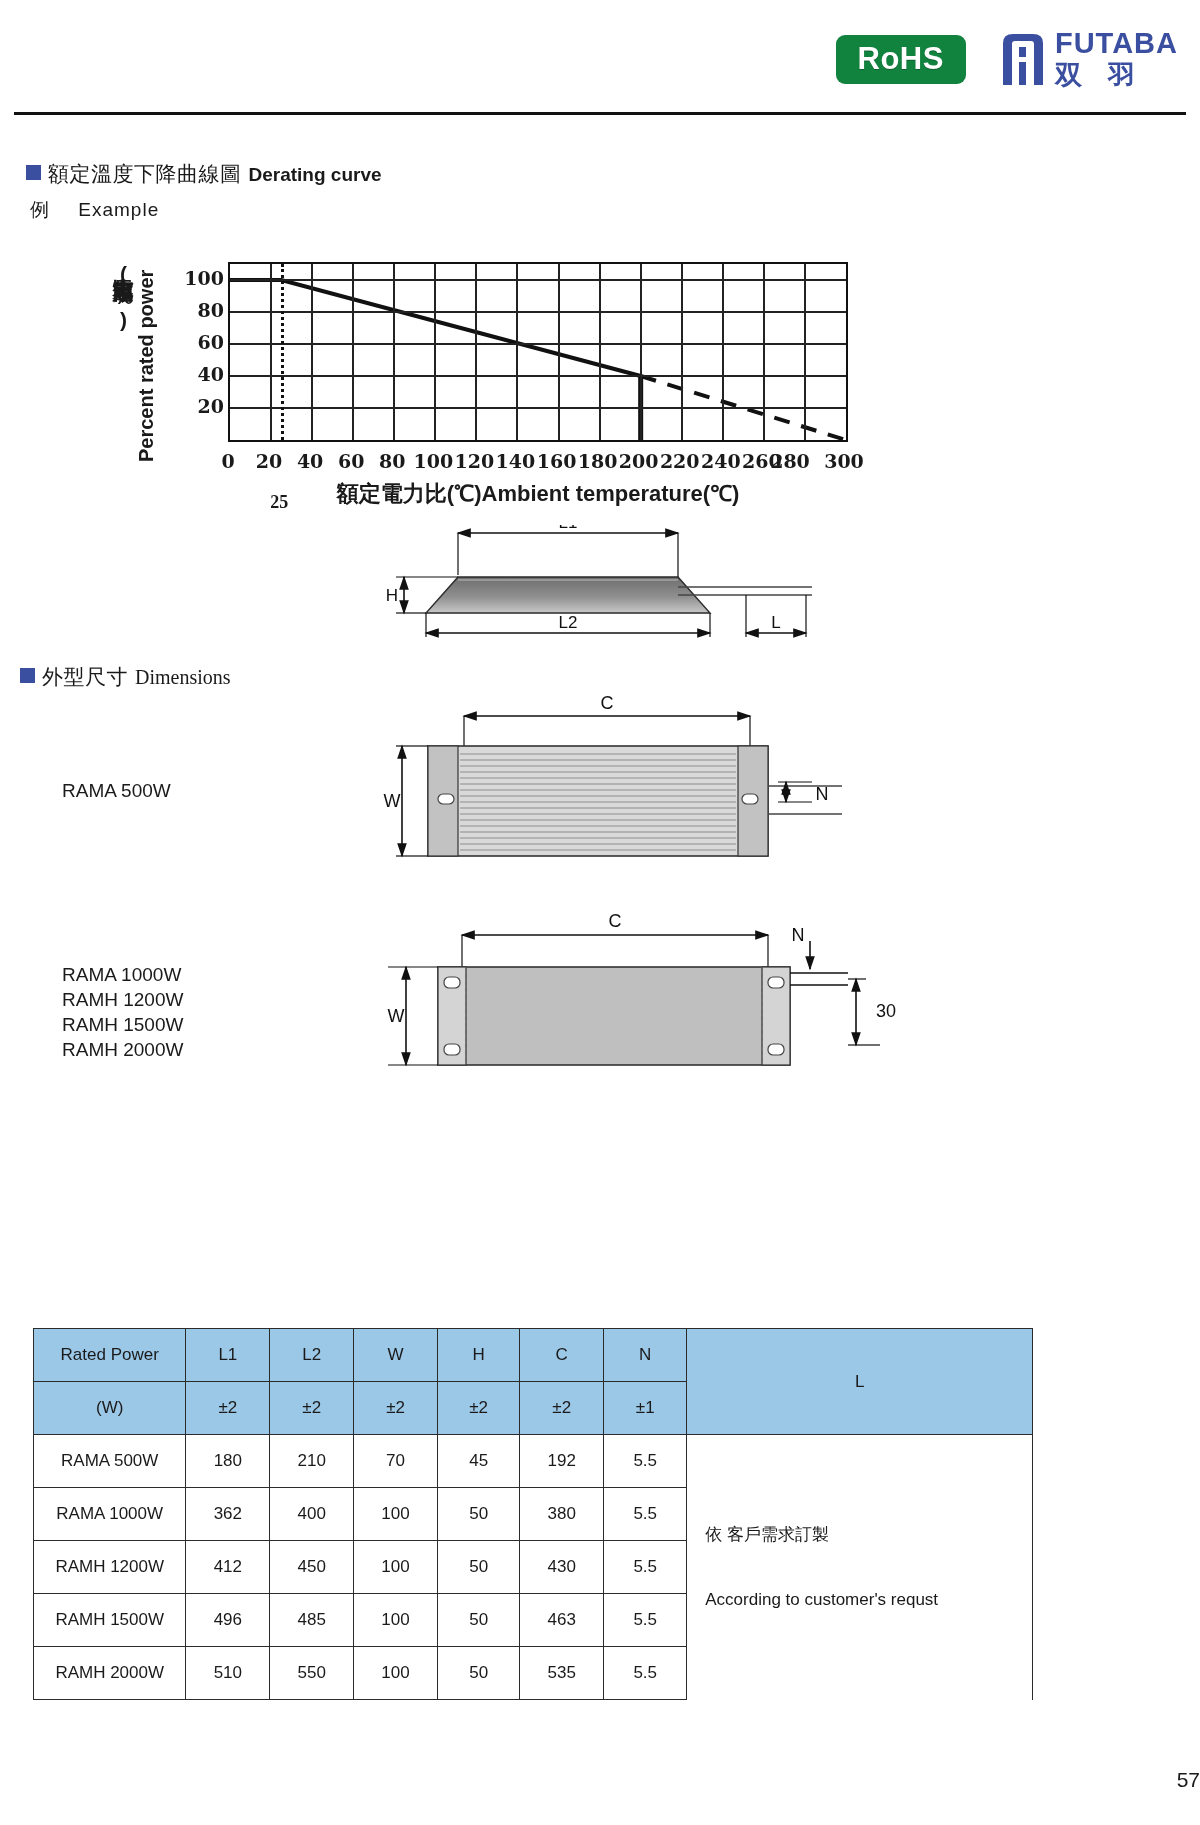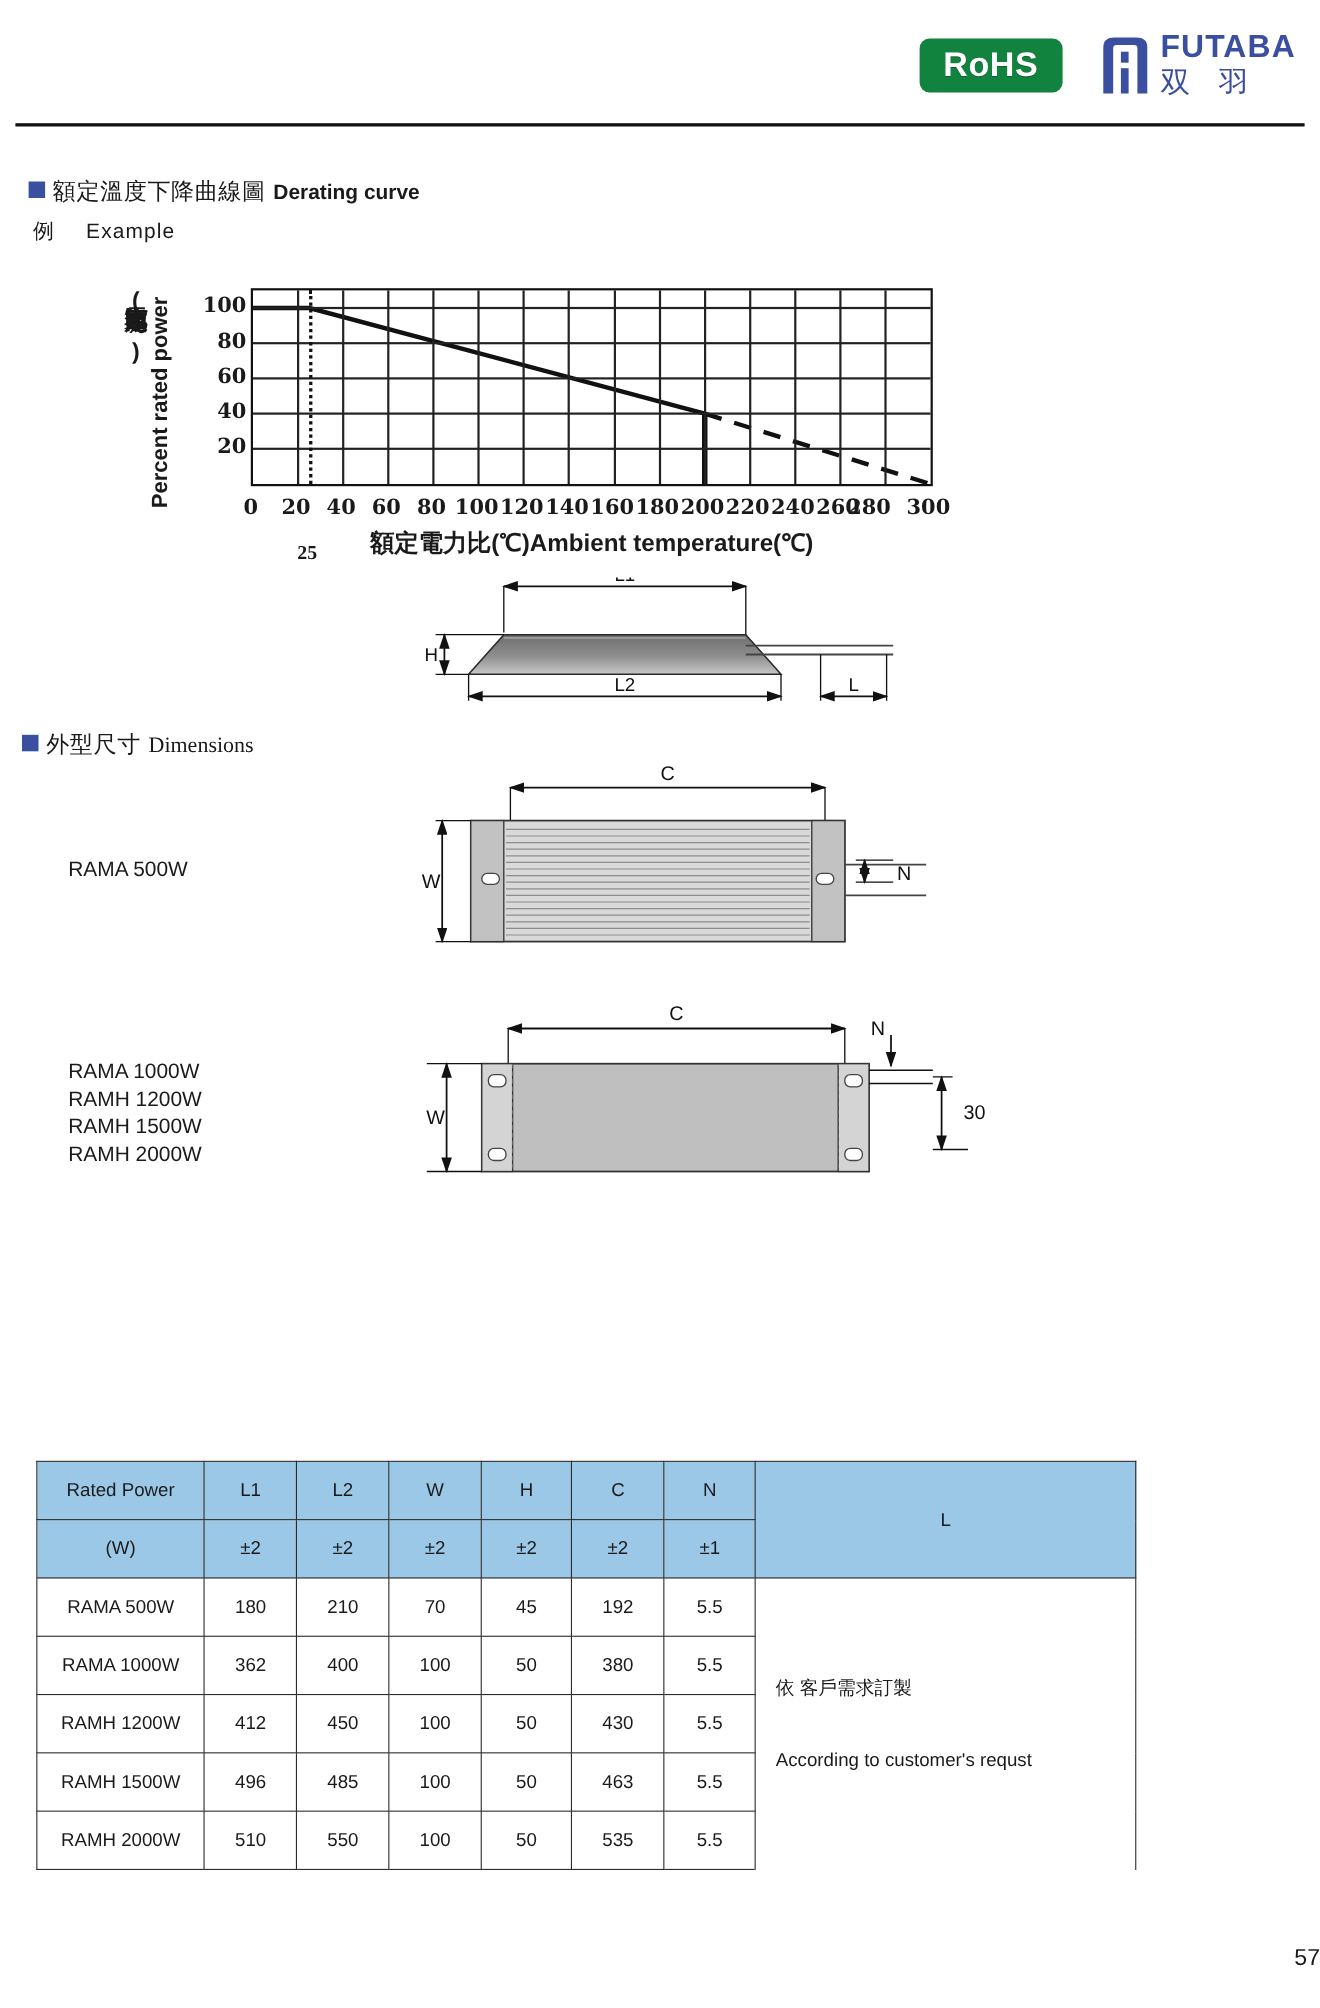--- a/index.html
+++ b/index.html
@@ -54,21 +54,21 @@
   }
   .futaba-en {
     color: #3b4fa0;
     font-size: 29px;
     font-weight: bold;
     letter-spacing: 1px;
   }
   .futaba-cn {
     color: #3b4fa0;
     font-size: 27px;
-    font-weight: normal;
+    font-weight: bold;
     letter-spacing: 26px;
     margin-top: 4px;
   }
   .header-rule {
     position: absolute;
     left: 14px;
     right: 14px;
     top: 112px;
     border-top: 3px solid #111;
   }

